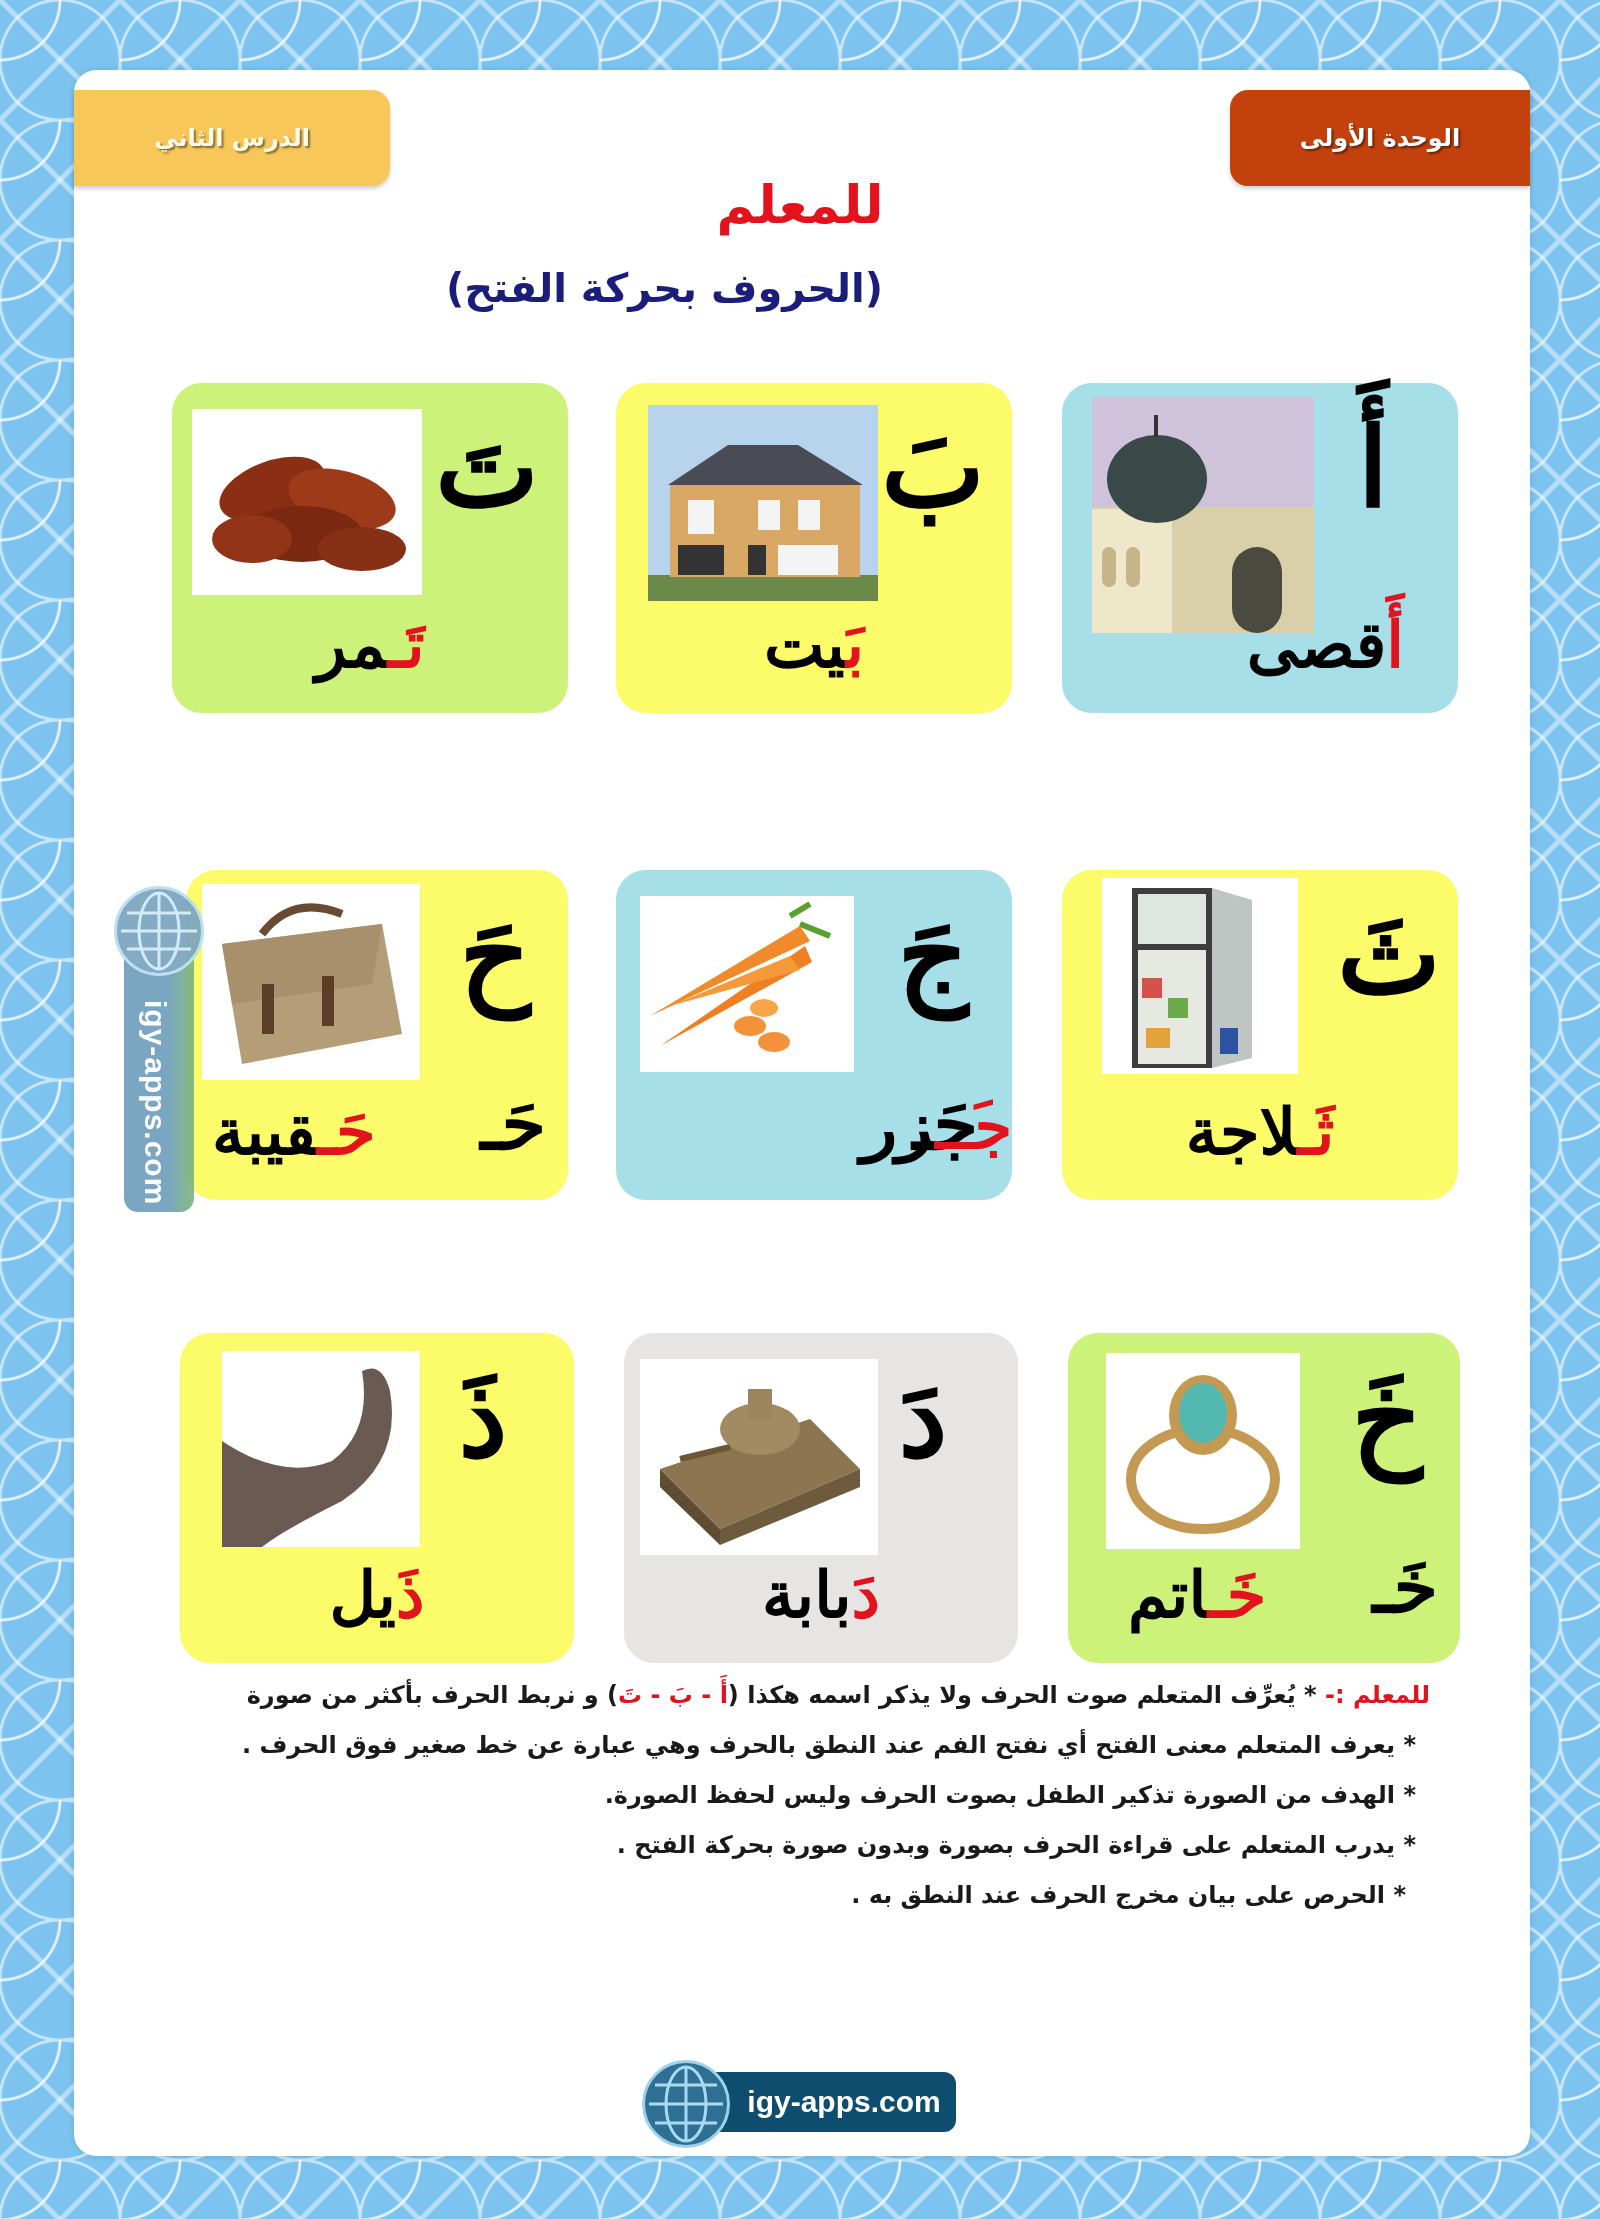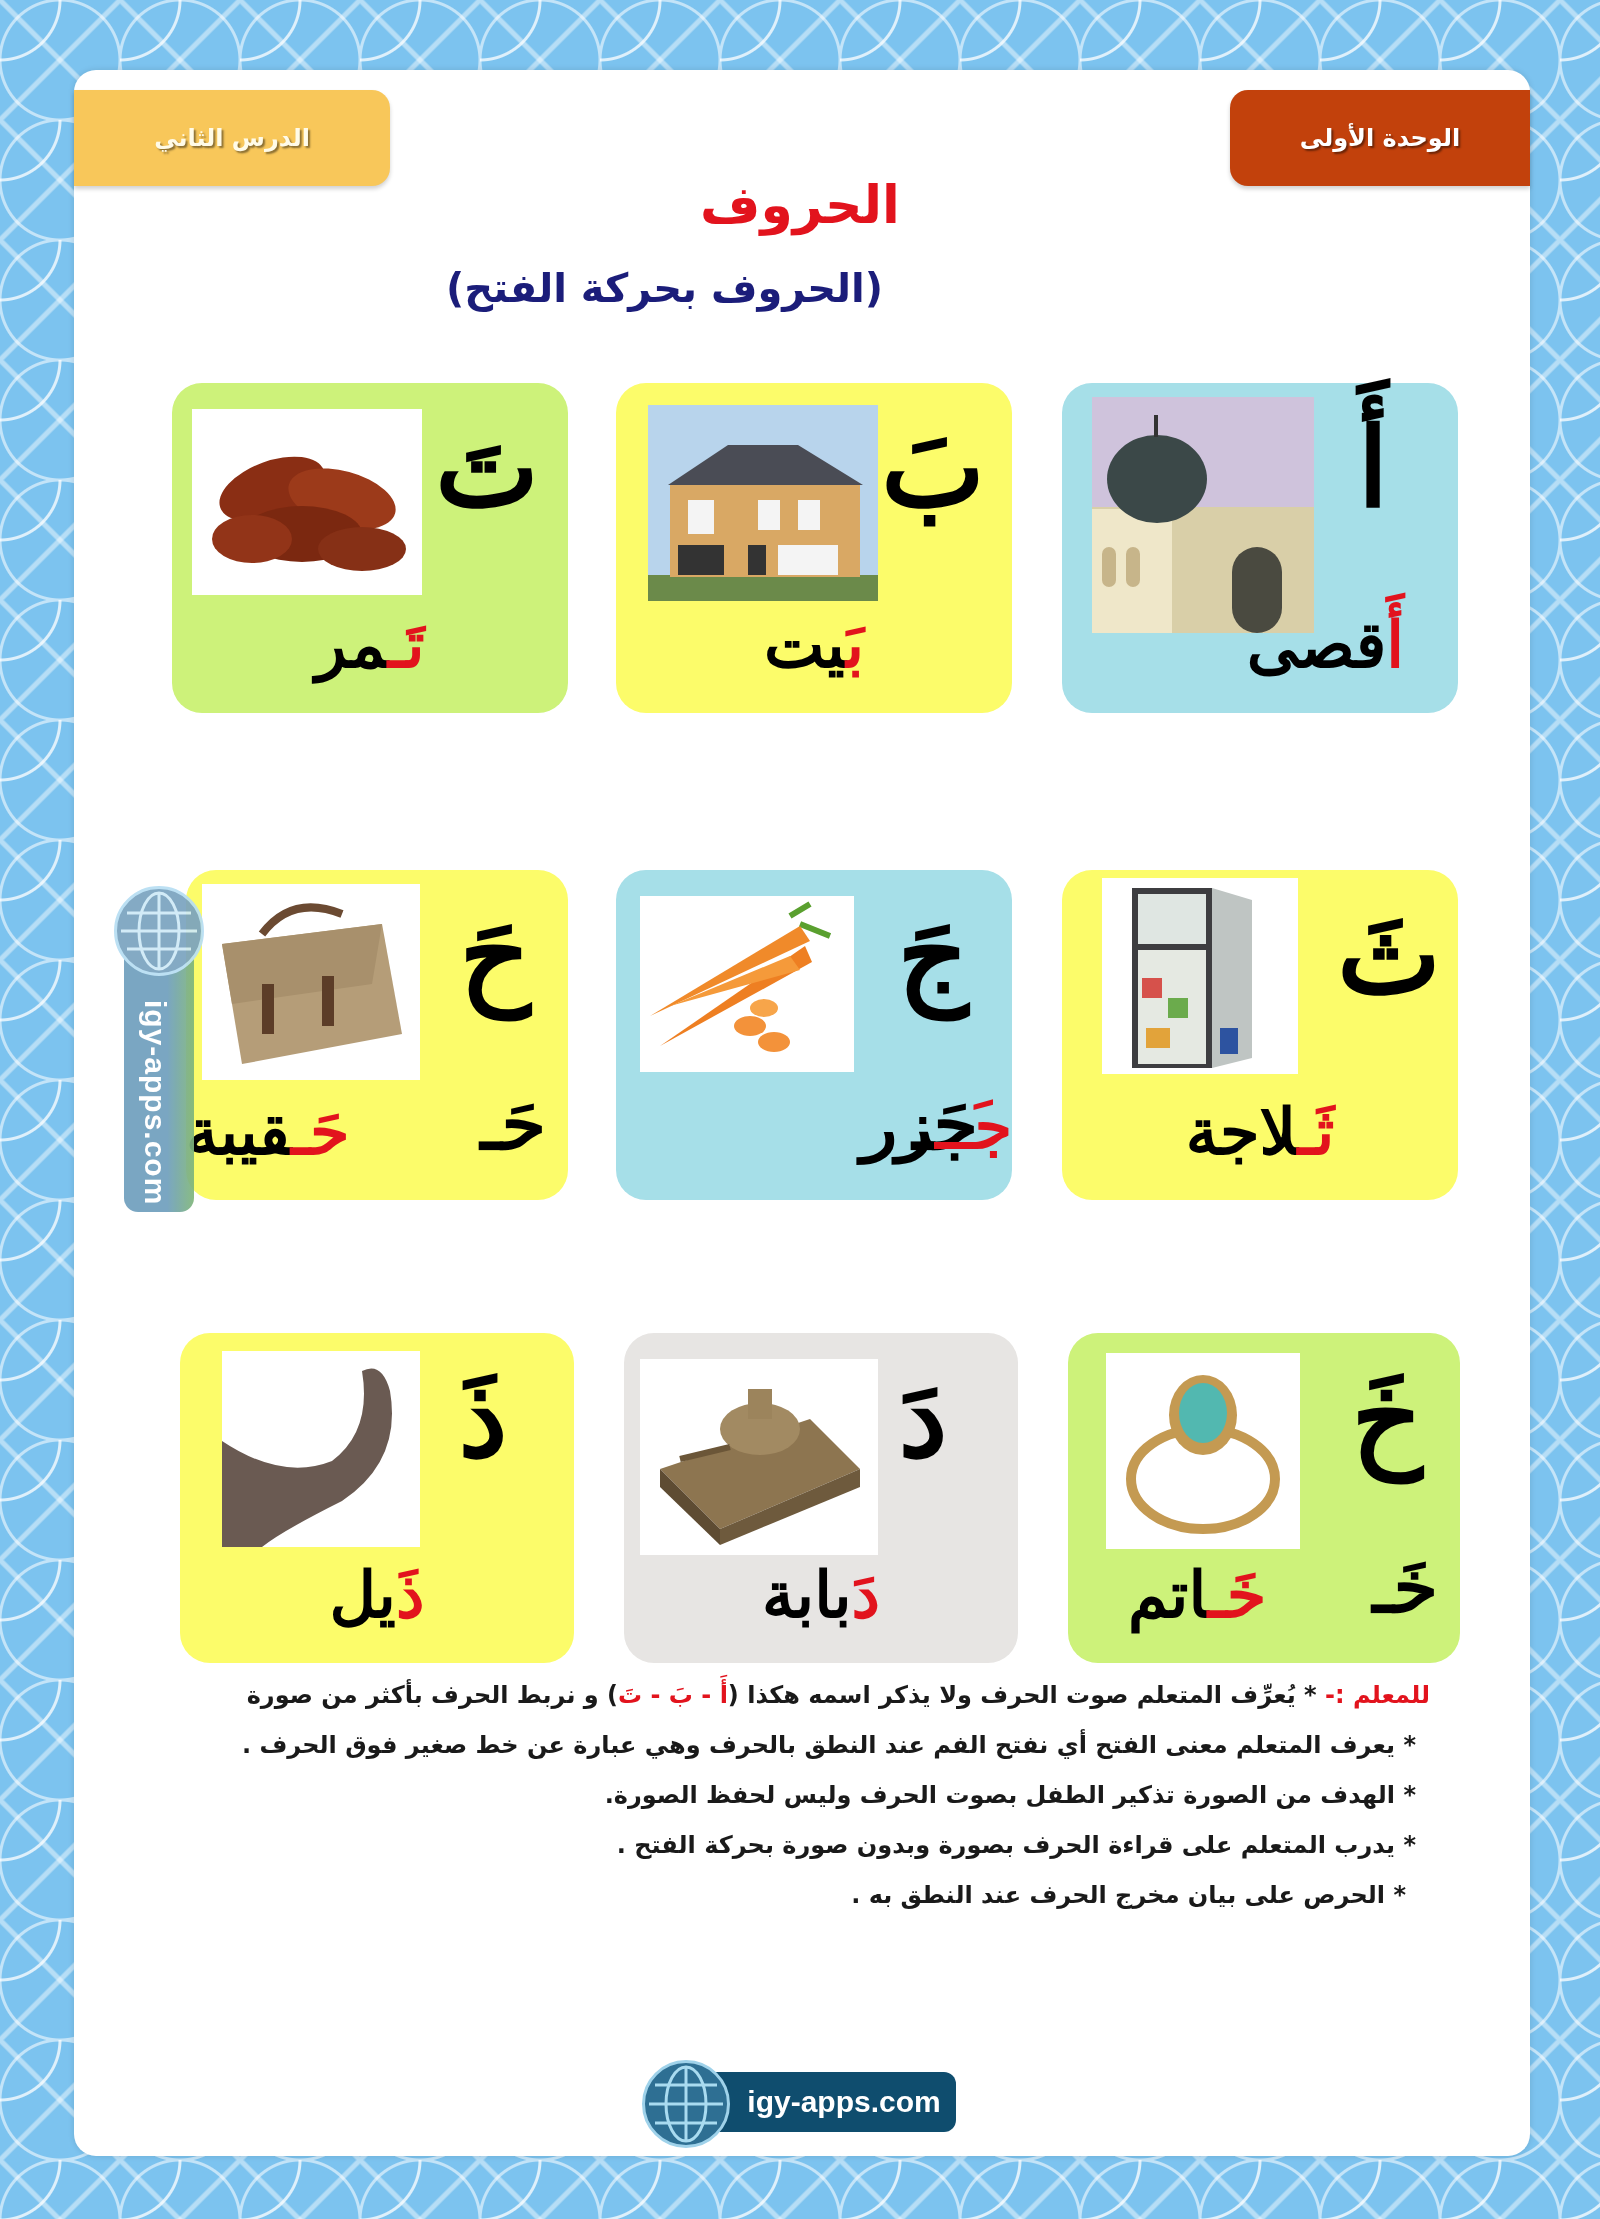--- a/index.html
+++ b/index.html
@@ -91,21 +91,21 @@
   svg { display: block; }
 </style>
 </head>
 <body>
 
 <div class="page"></div>
 
 <div class="badge badge-unit">الوحدة الأولى</div>
 <div class="badge badge-lesson">الدرس الثاني</div>
 
-<div class="title">الحروف</div>
+<div class="title">للمعلم</div>
 <div class="subtitle">(الحروف بحركة الفتح)</div>
 
 <div class="card" style="left:1062px; top:383px; background:#a6dfe8;">
   <div class="pic" style="left:30px; top:14px; width:222px; height:236px;">
     <svg width="222" height="236" viewBox="0 0 222 236">
       <rect width="222" height="236" fill="#cfc3dc"></rect>
       <rect y="110" width="222" height="126" fill="#d9cfa8"></rect>
       <rect x="0" y="112" width="80" height="124" fill="#efe7c9"></rect>
       <ellipse cx="65" cy="82" rx="50" ry="44" fill="#3b4848"></ellipse>
       <rect x="62" y="18" width="4" height="22" fill="#333"></rect>
@@ -216,21 +216,21 @@
       <polygon points="20,60 180,40 200,150 40,180" fill="#b59d78"></polygon>
       <polygon points="20,60 180,40 170,100 30,120" fill="#a8906c"></polygon>
       <rect x="60" y="100" width="12" height="50" fill="#5c3d28"></rect>
       <rect x="120" y="92" width="12" height="50" fill="#5c3d28"></rect>
     </svg>
   </div>
   <div class="letter" style="right:18px;">
     <span>حَ</span>
   </div>
   <div class="letter-form" style="right:22px;">حَـ</div>
-  <div class="word" style="text-align:left; ">
+  <div class="word" style="text-align:left; padding-left:26px;">
     <span class="red">حَـ</span><span>قيبة</span>
   </div>
 </div>
 
 <div class="watermark-side">
   <div class="globe">
     <svg width="84" height="84" viewBox="0 0 84 84">
       <ellipse cx="42" cy="42" rx="20" ry="38" fill="none" stroke="#cfeaf7" stroke-width="3"></ellipse>
       <line x1="4" y1="42" x2="80" y2="42" stroke="#cfeaf7" stroke-width="3"></line>
       <line x1="42" y1="4" x2="42" y2="80" stroke="#cfeaf7" stroke-width="3"></line>

